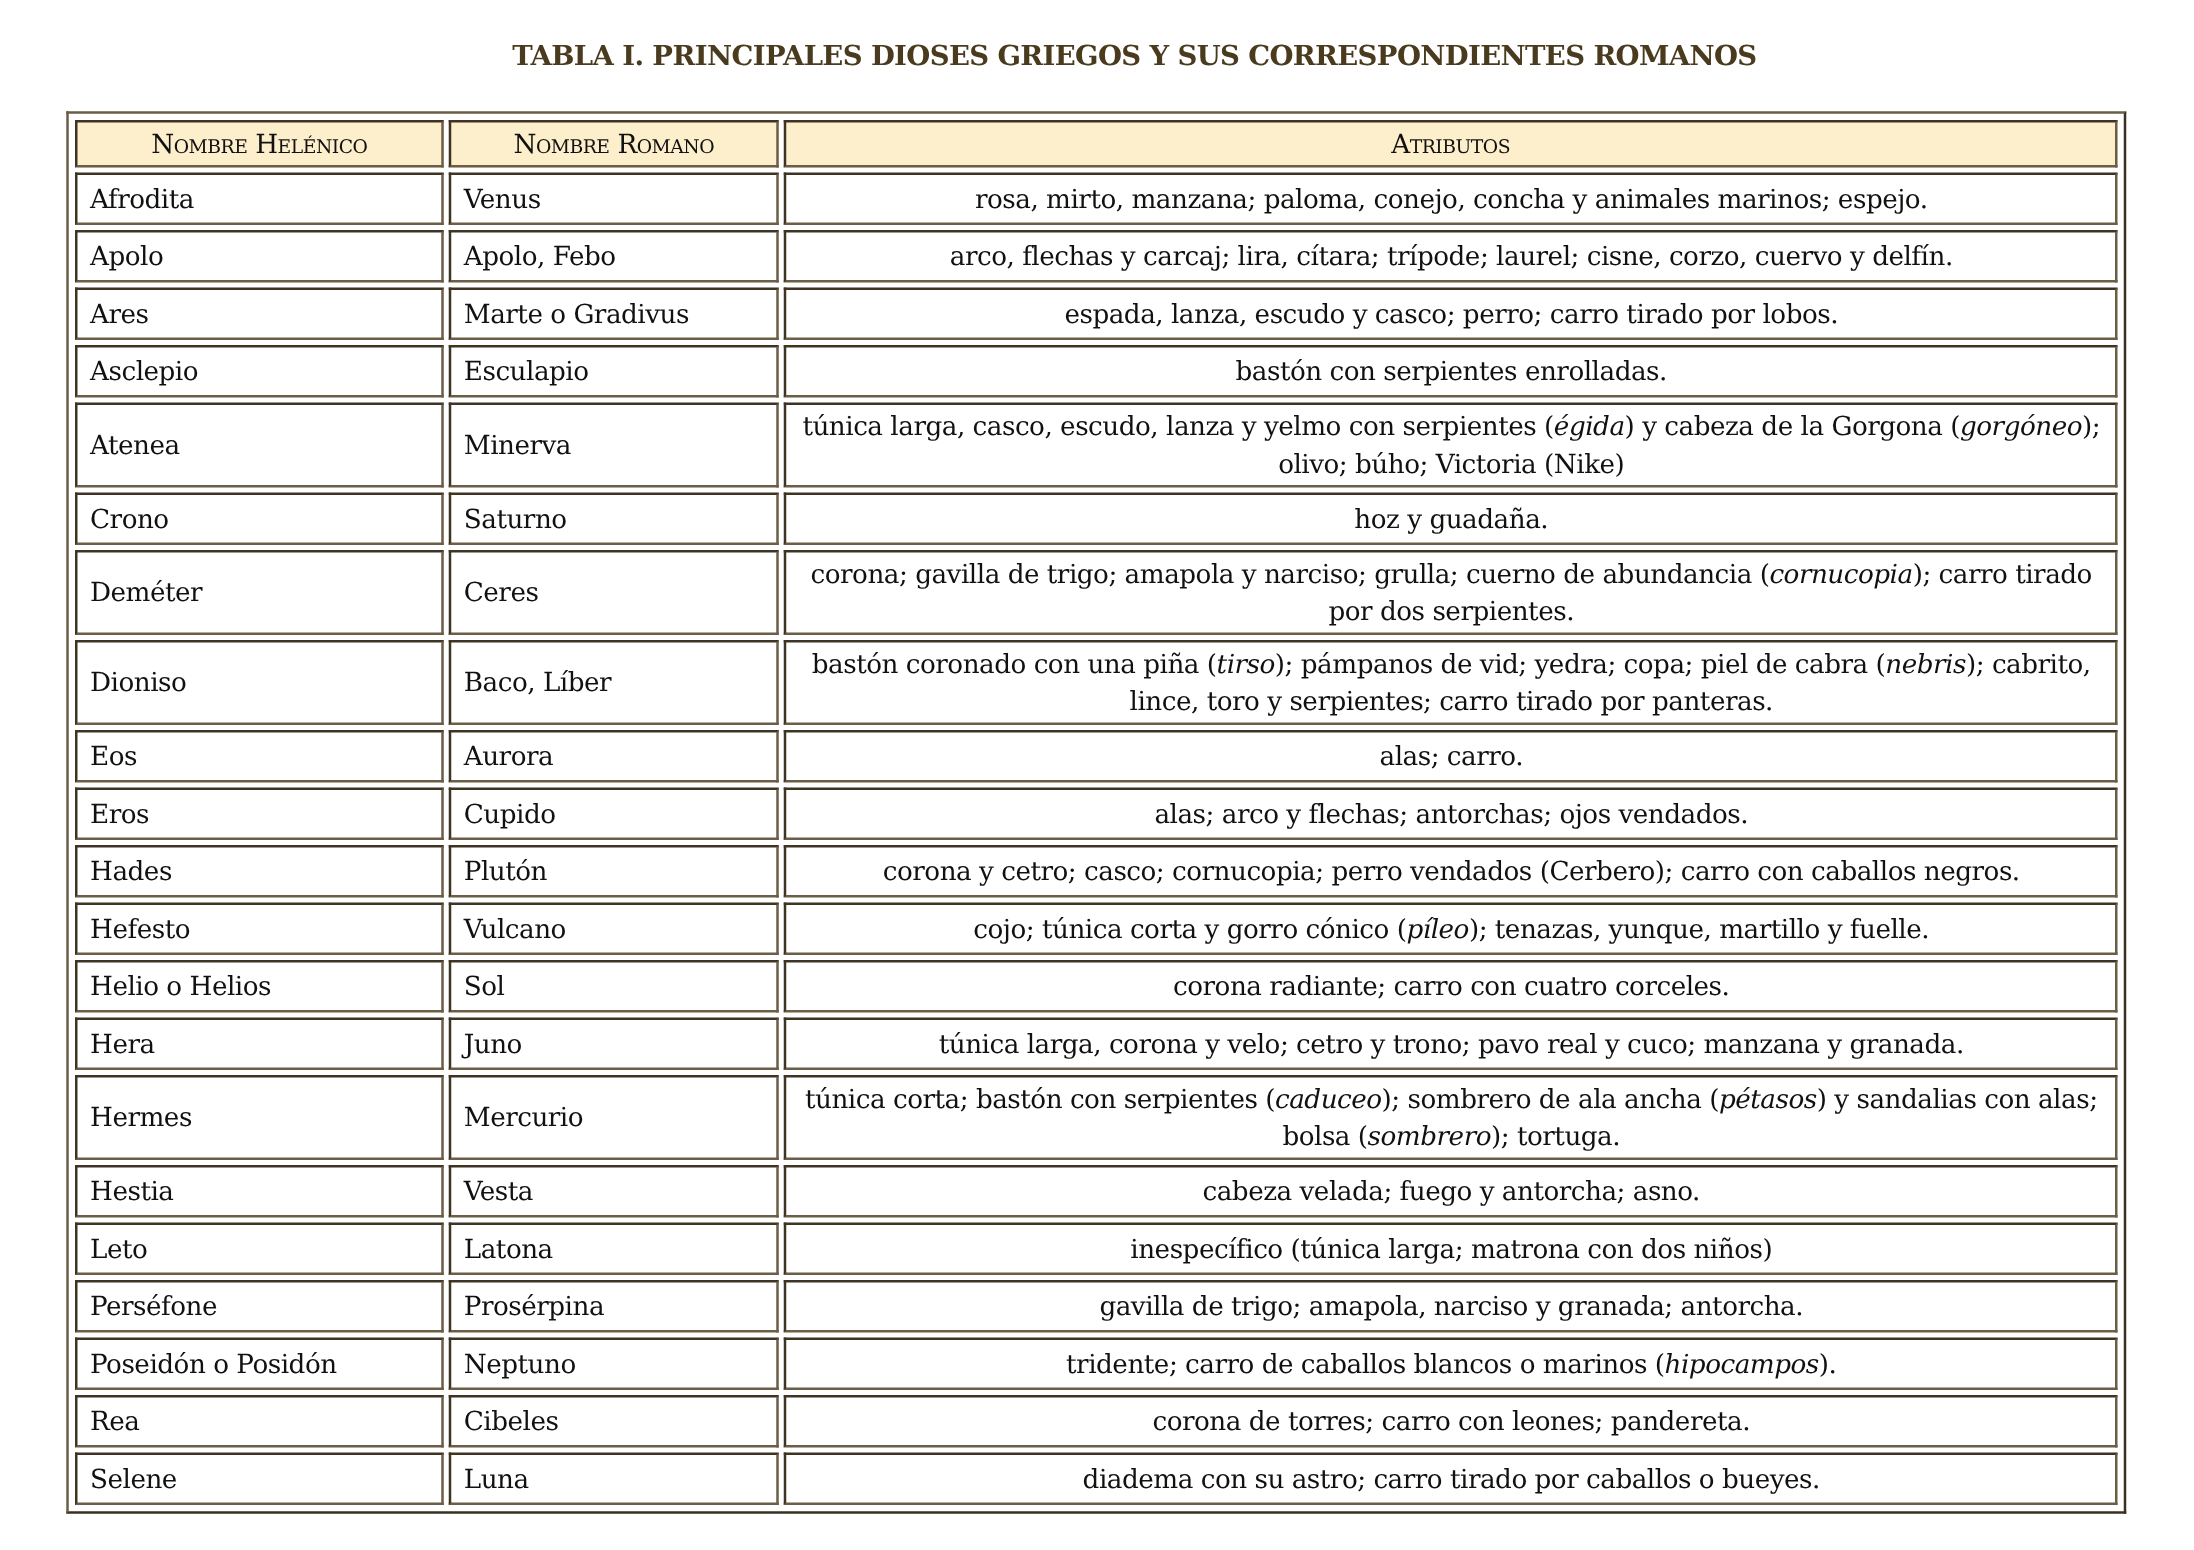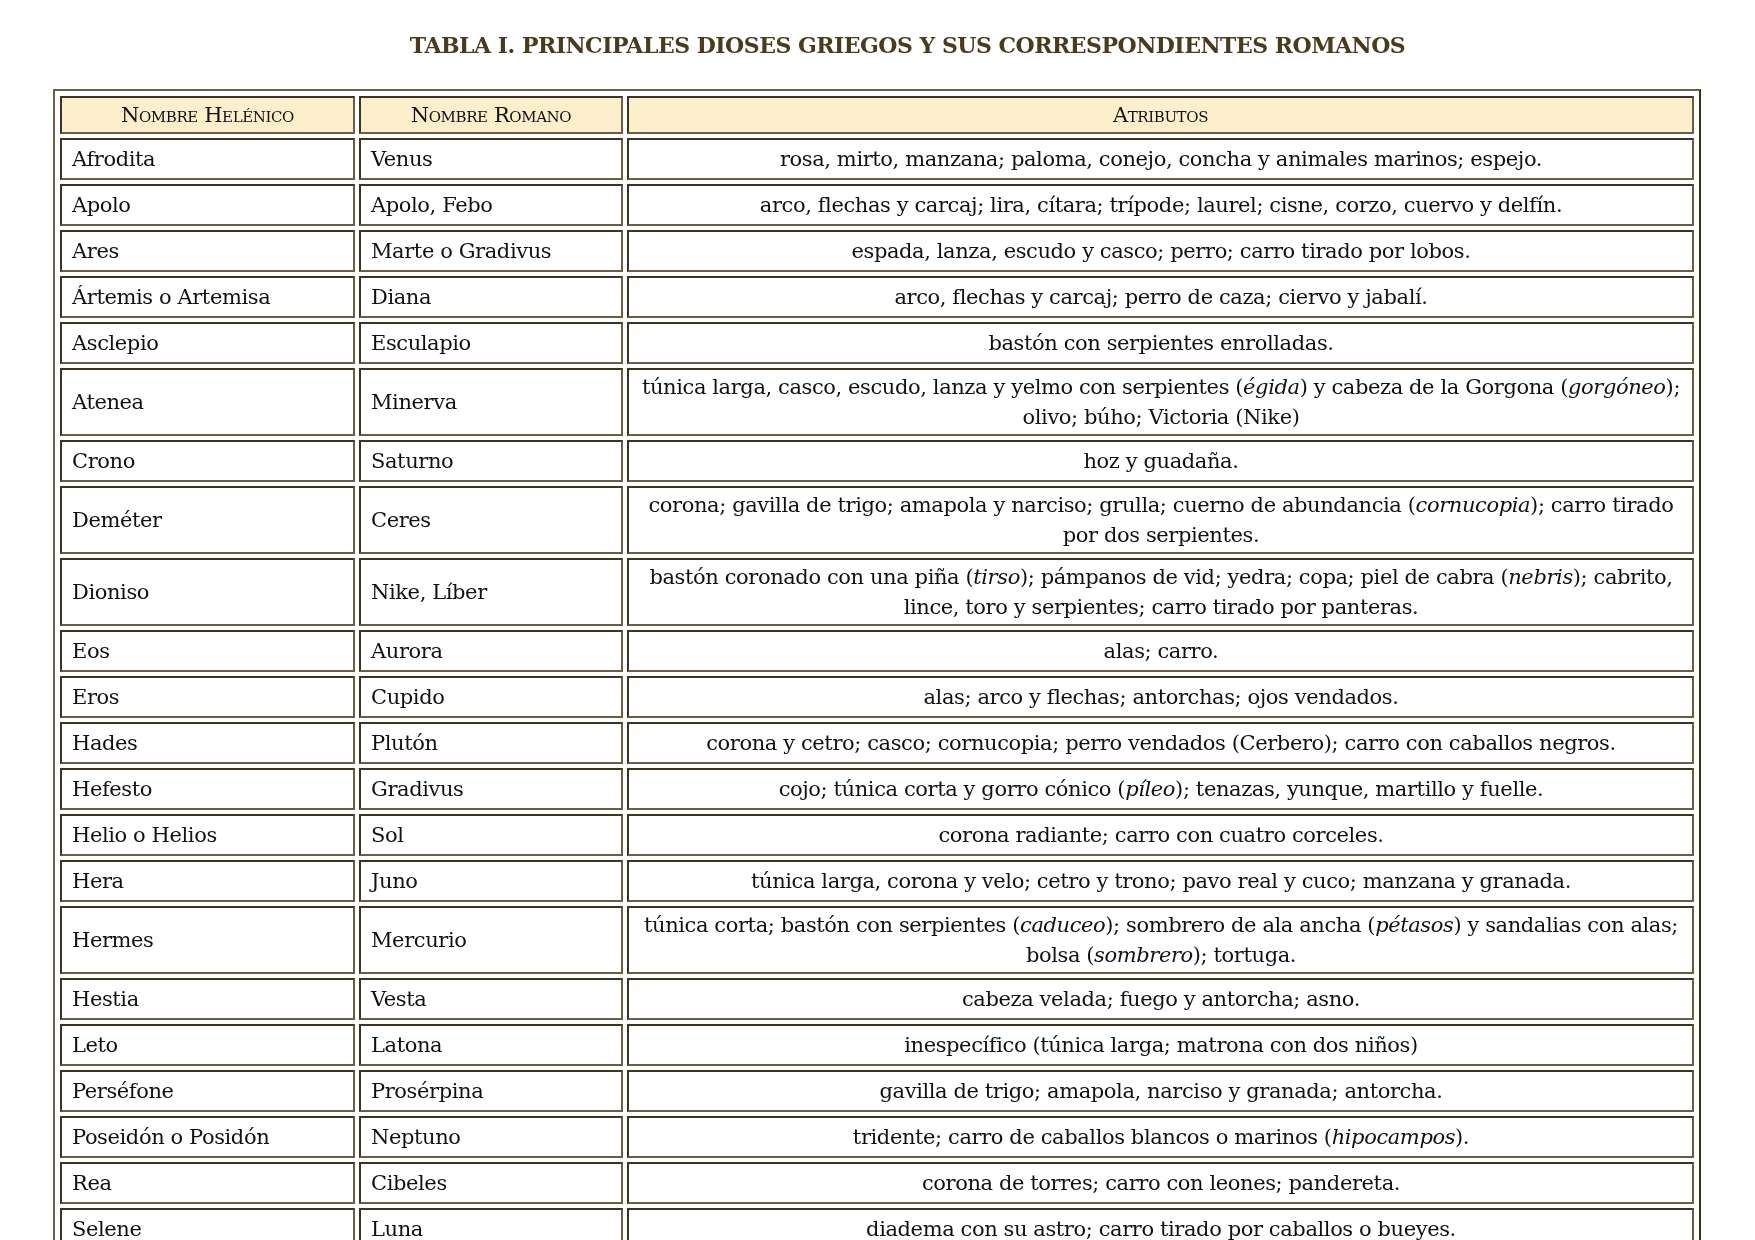--- a/index.html
+++ b/index.html
@@ -93,25 +93,20 @@
           <td>Apolo</td>
           <td>Apolo, Febo</td>
           <td class="attr"><span>arco, flechas y carcaj; lira, cítara; trípode; laurel; cisne, corzo, cuervo y delfín.</span></td>
         </tr>
         <tr>
           <td>Ares</td>
           <td>Marte o Gradivus</td>
           <td class="attr"><span>espada, lanza, escudo y casco; perro; carro tirado por lobos.</span></td>
         </tr>
         <tr>
-          <td>Ártemis o Artemisa</td>
-          <td>Diana</td>
-          <td class="attr"><span>arco, flechas y carcaj; perro de caza; ciervo y jabalí.</span></td>
-        </tr>
-        <tr>
           <td>Asclepio</td>
           <td>Esculapio</td>
           <td class="attr"><span>bastón con serpientes enrolladas.</span></td>
         </tr>
         <tr>
           <td>Atenea</td>
           <td>Minerva</td>
           <td class="attr"><span>túnica larga, casco, escudo, lanza y yelmo con serpientes (</span><em>égida</em><span>) y cabeza de la Gorgona (</span><em>gorgóneo</em><span>); olivo; búho; Victoria (Nike)</span></td>
         </tr>
         <tr>
@@ -119,41 +114,41 @@
           <td>Saturno</td>
           <td class="attr"><span>hoz y guadaña.</span></td>
         </tr>
         <tr>
           <td>Deméter</td>
           <td>Ceres</td>
           <td class="attr"><span>corona; gavilla de trigo; amapola y narciso; grulla; cuerno de abundancia (</span><em>cornucopia</em><span>); carro tirado por dos serpientes.</span></td>
         </tr>
         <tr>
           <td>Dioniso</td>
-          <td>Nike, Líber</td>
+          <td>Baco, Líber</td>
           <td class="attr"><span>bastón coronado con una piña (</span><em>tirso</em><span>); pámpanos de vid; yedra; copa; piel de cabra (</span><em>nebris</em><span>); cabrito, lince, toro y serpientes; carro tirado por panteras.</span></td>
         </tr>
         <tr>
           <td>Eos</td>
           <td>Aurora</td>
           <td class="attr"><span>alas; carro.</span></td>
         </tr>
         <tr>
           <td>Eros</td>
           <td>Cupido</td>
           <td class="attr"><span>alas; arco y flechas; antorchas; ojos vendados.</span></td>
         </tr>
         <tr>
           <td>Hades</td>
           <td>Plutón</td>
           <td class="attr"><span>corona y cetro; casco; cornucopia; perro vendados (Cerbero); carro con caballos negros.</span></td>
         </tr>
         <tr>
           <td>Hefesto</td>
-          <td>Gradivus</td>
+          <td>Vulcano</td>
           <td class="attr"><span>cojo; túnica corta y gorro cónico (</span><em>píleo</em><span>); tenazas, yunque, martillo y fuelle.</span></td>
         </tr>
         <tr>
           <td>Helio o Helios</td>
           <td>Sol</td>
           <td class="attr"><span>corona radiante; carro con cuatro corceles.</span></td>
         </tr>
         <tr>
           <td>Hera</td>
           <td>Juno</td>

